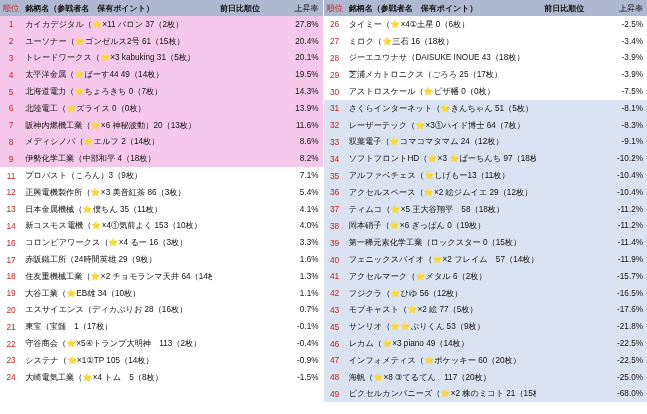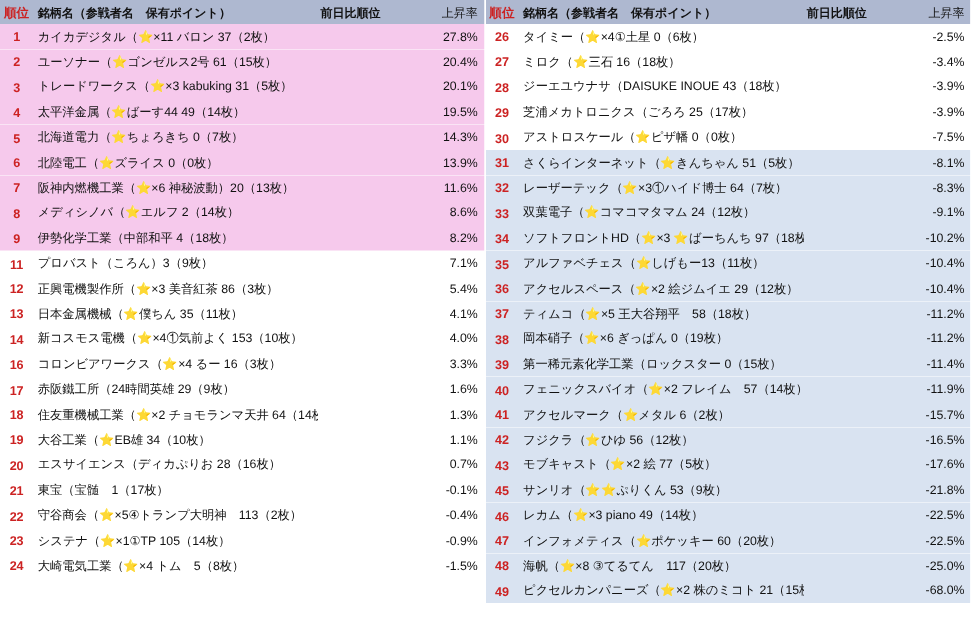--- a/index.html
+++ b/index.html
@@ -41,23 +41,23 @@
   }
   tbody td {
     font-size: 8.2px;
     height: 16.8px;
     padding: 0 2px;
     white-space: nowrap;
     overflow: hidden;
     border: none;
     vertical-align: middle;
   }
-  .c-rank { width: 22px; text-align: center; color: #cc2222; font-weight: bold; font-size: 8.4px; }
+  .c-rank { width: 22px; text-align: center; color: #cc2222; font-weight: normal; font-size: 8.4px; }
   .c-name { width: 188px; text-align: left; padding-left: 3px; color: #111; }
-  .c-prev { width: 54px; text-align: left; padding-right: 6px; color: #111; }
+  .c-prev { width: 54px; text-align: right; padding-right: 6px; color: #111; }
   .c-chg  { width: 56px; text-align: right; padding-right: 4px; color: #111; font-weight: normal; }
   .panel.right .c-name { width: 188px; }
   
   tr.pink td { background: #f6c9ec; }
   tr.blue td { background: #d9e3f1; }
   tr.plain td { background: #ffffff; }
   .divider {
     width: 1px;
     background: #ffffff;
   }

